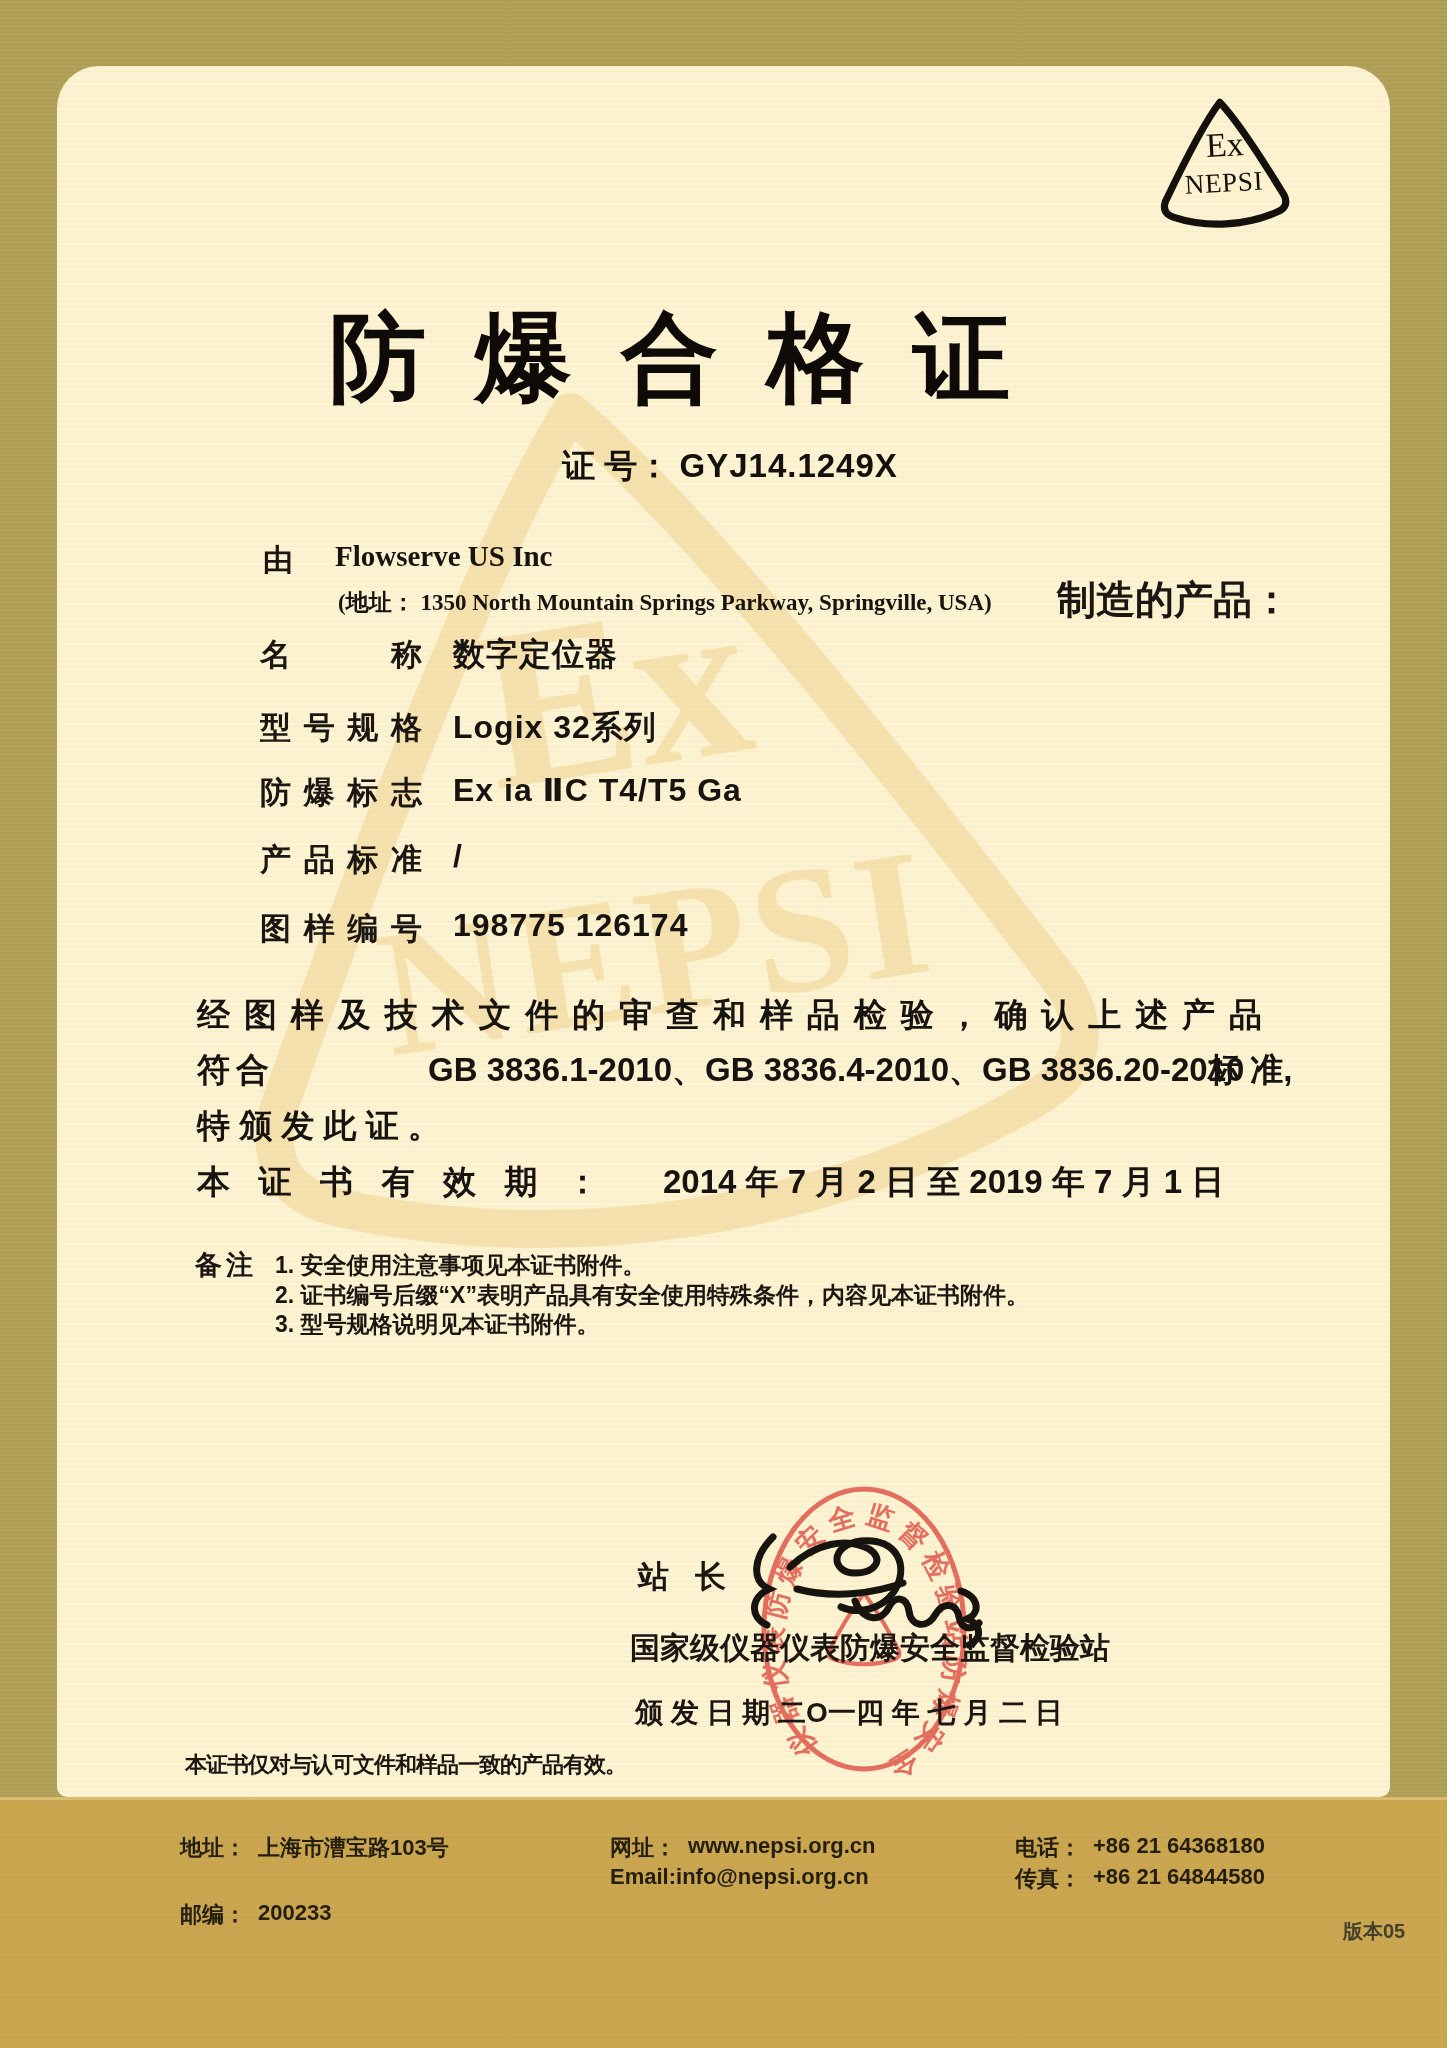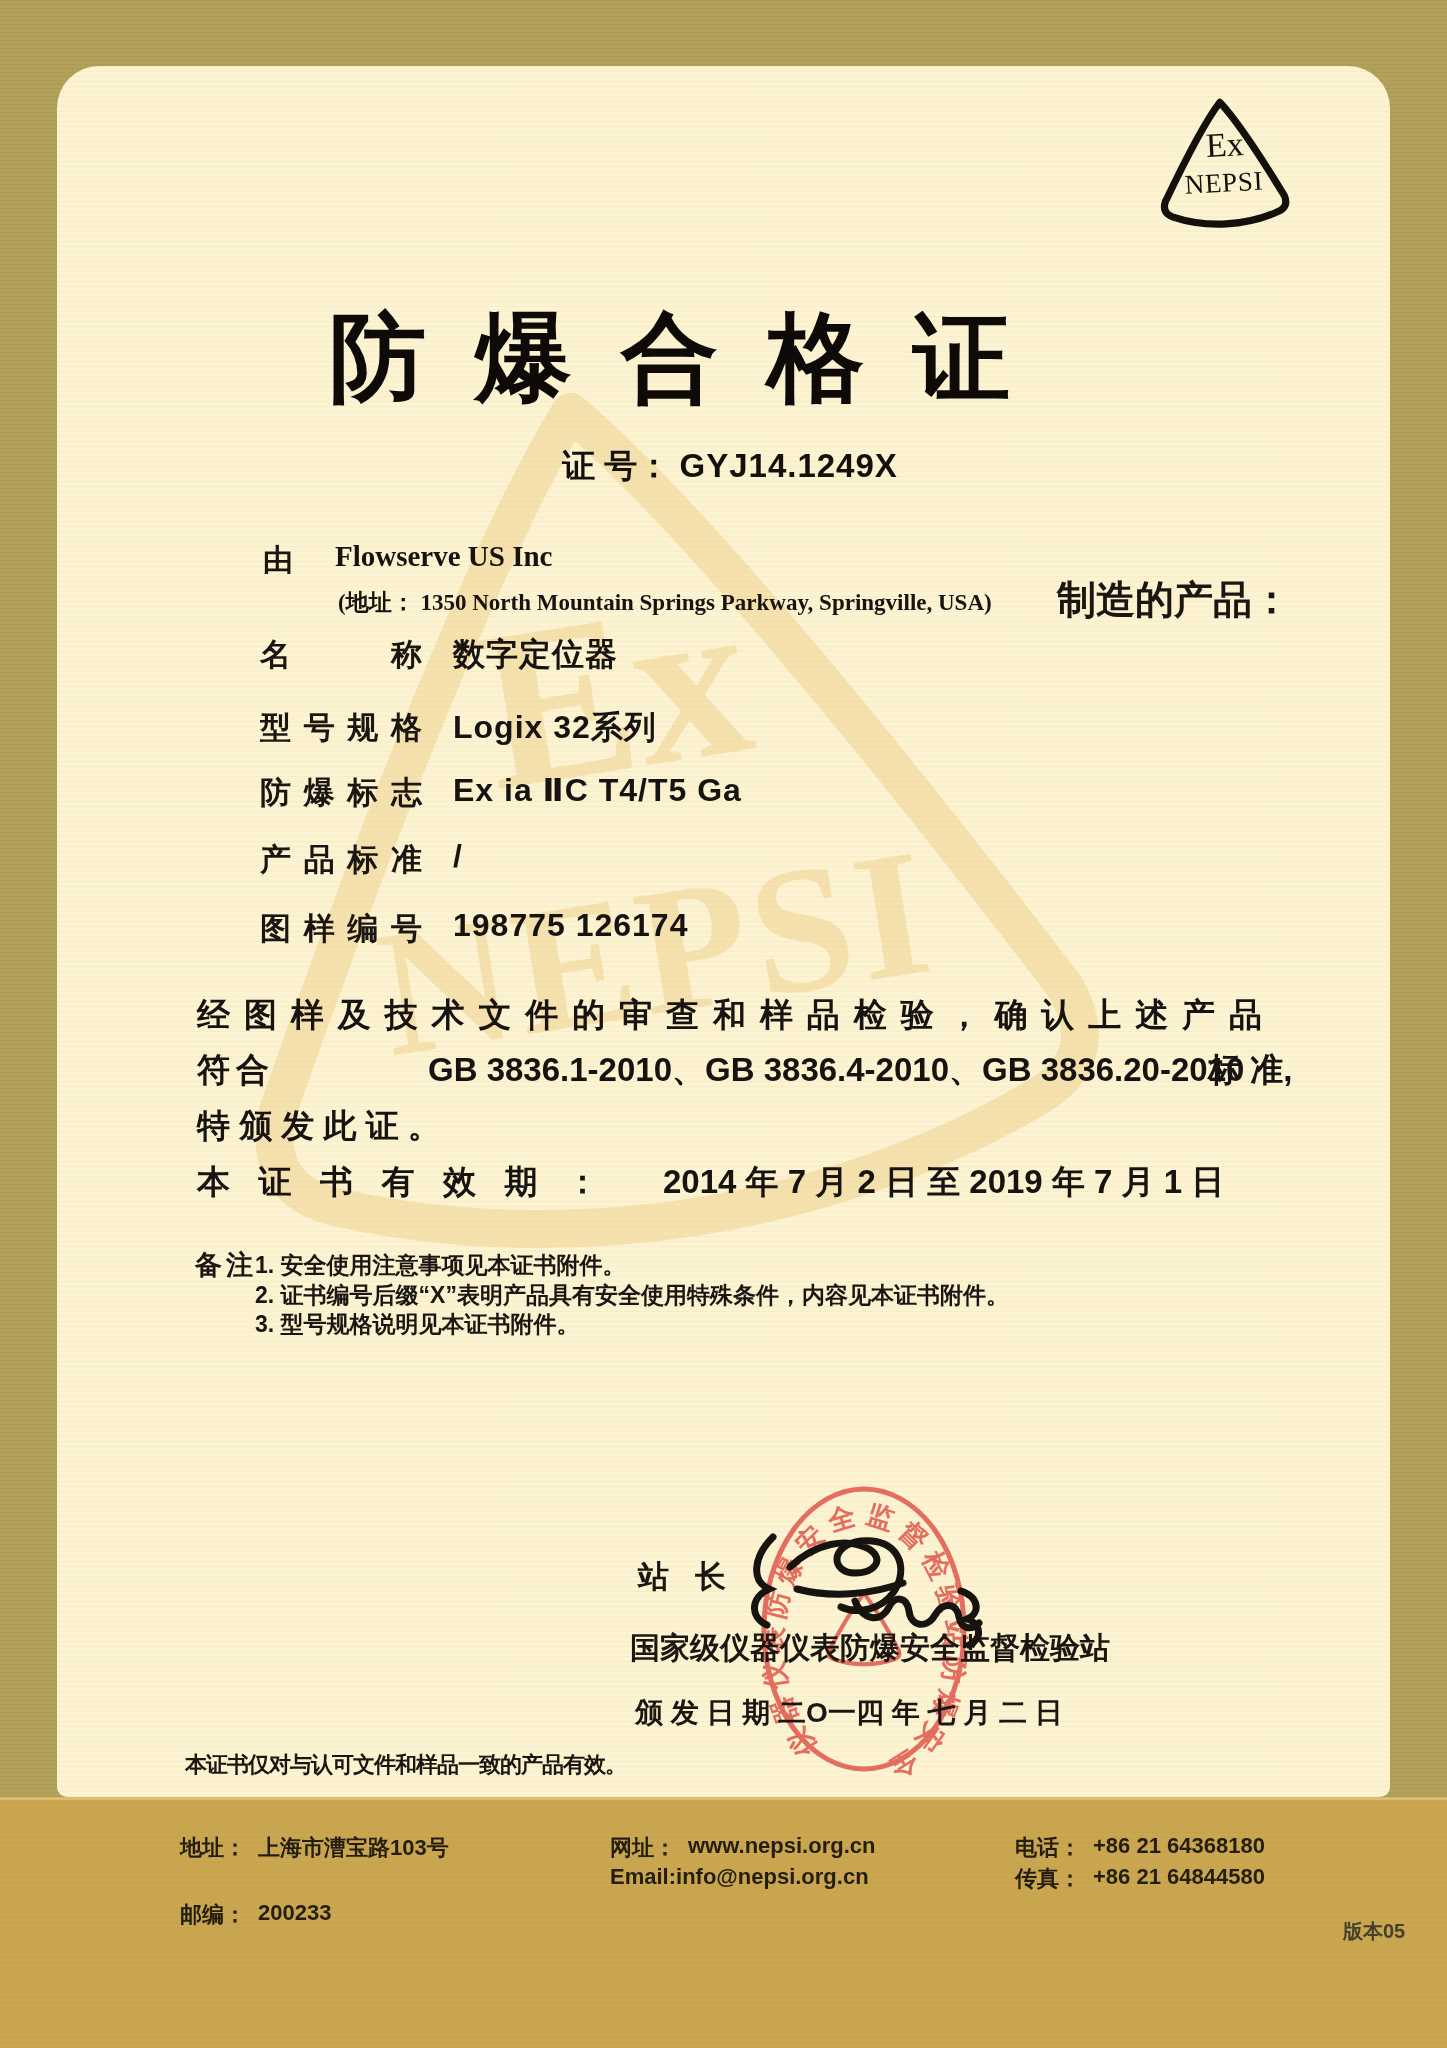--- a/index.html
+++ b/index.html
@@ -61,21 +61,21 @@
     font-size:33px;font-weight:bold;color:#14110d;z-index:1;
   }
   #certno .num{font-family:"Liberation Sans",sans-serif;letter-spacing:1px;}
 
   .row-label{font-size:30px;font-weight:bold;color:#1b1611;}
   .field-label{width:162px;font-size:31px;}
   .field-value{font-size:32px;font-weight:bold;color:#171310;letter-spacing:1px;}
 
   .para{font-size:33px;font-weight:bold;color:#171310;}
 
-  .note{font-size:23px;font-weight:bold;color:#1b1611;}
+  .note{font-size:23px;font-weight:bold;color:#1b1611;margin-left:20px;}
 
   #stamp{position:absolute;left:741px;top:1468px;width:246px;height:322px;z-index:2;opacity:.88;mix-blend-mode:multiply;}
   #signature{position:absolute;left:735px;top:1505px;width:260px;height:150px;z-index:4;}
   #signature path{stroke:#17130e;fill:none;stroke-width:7;stroke-linecap:round;}
 
   .footer-cell{position:absolute;display:flex;gap:12px;font-size:22px;font-weight:bold;color:#241e10;white-space:nowrap;}
   .z1{z-index:1;}
   .z3{z-index:3;}
 </style>
 </head>

